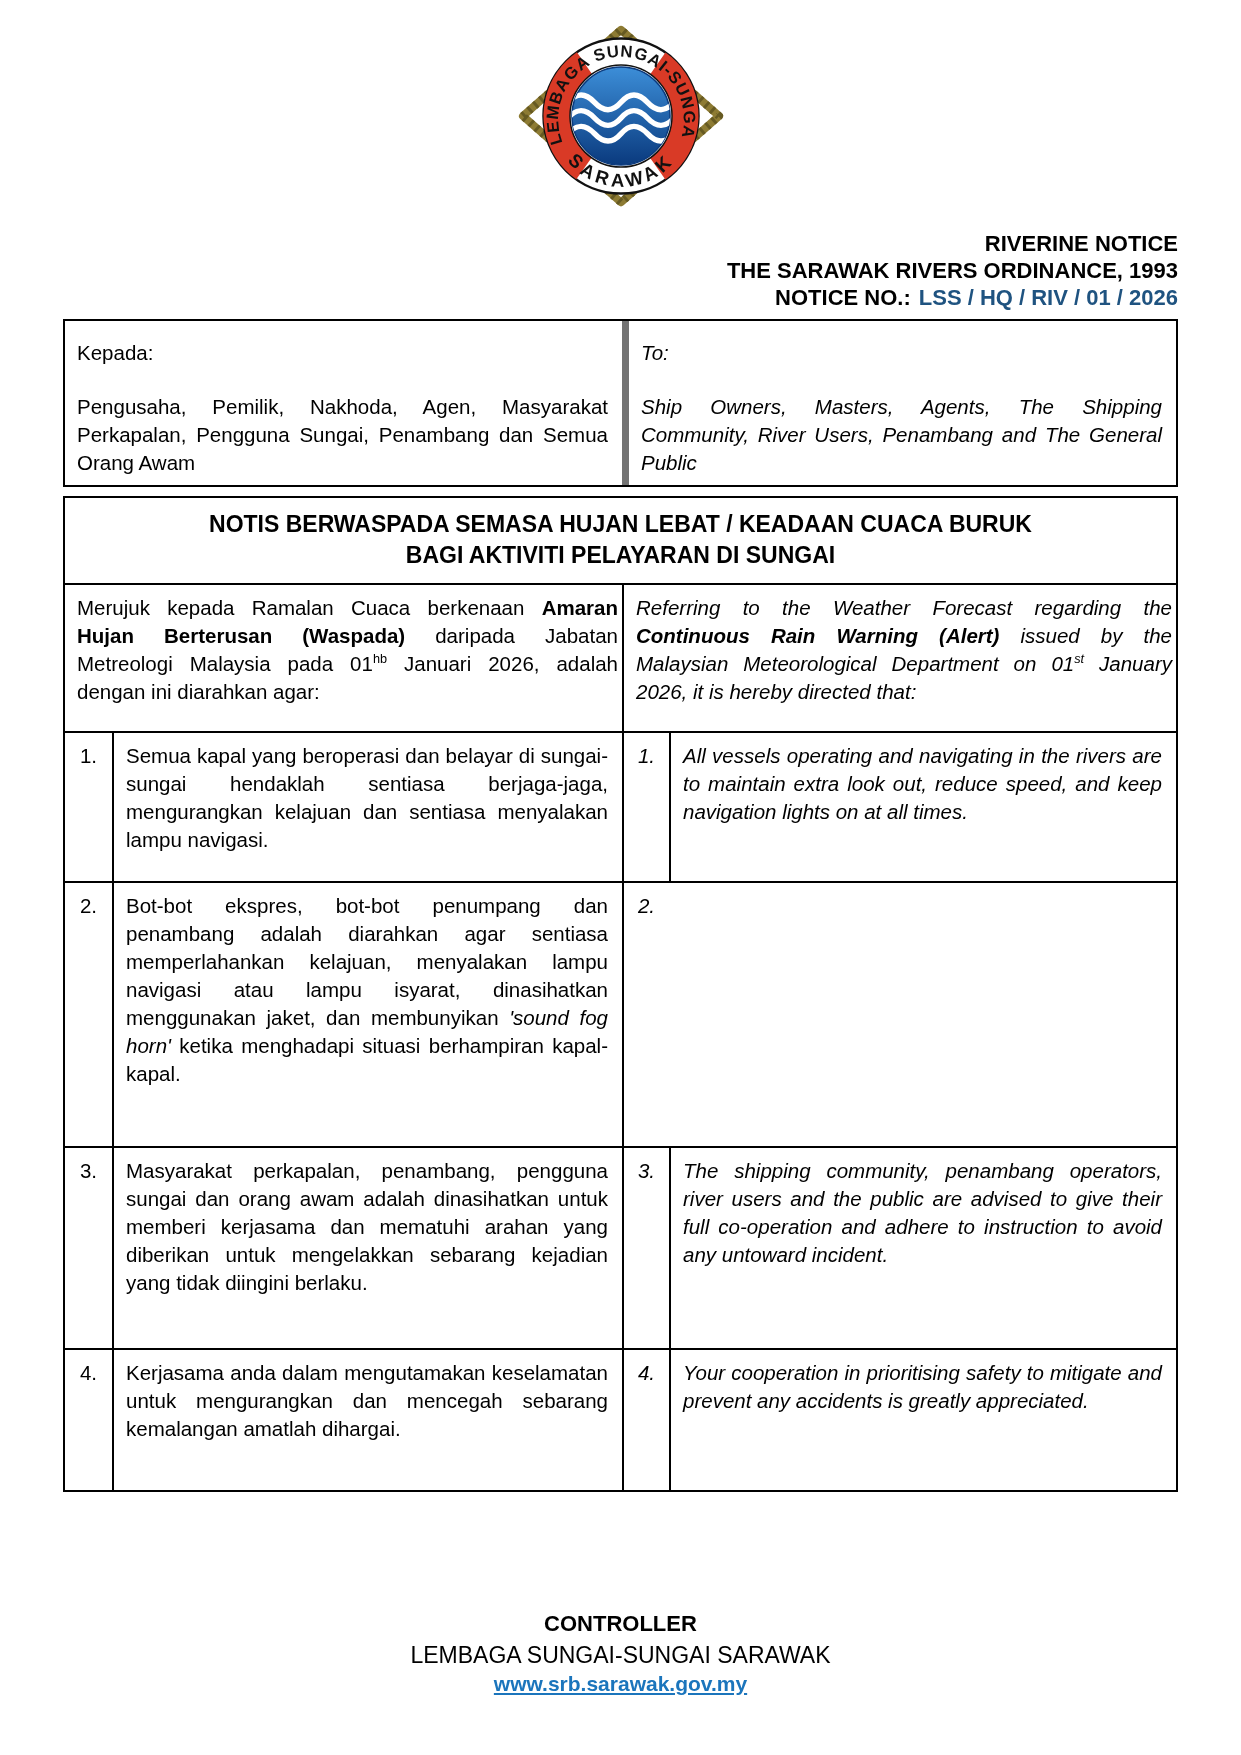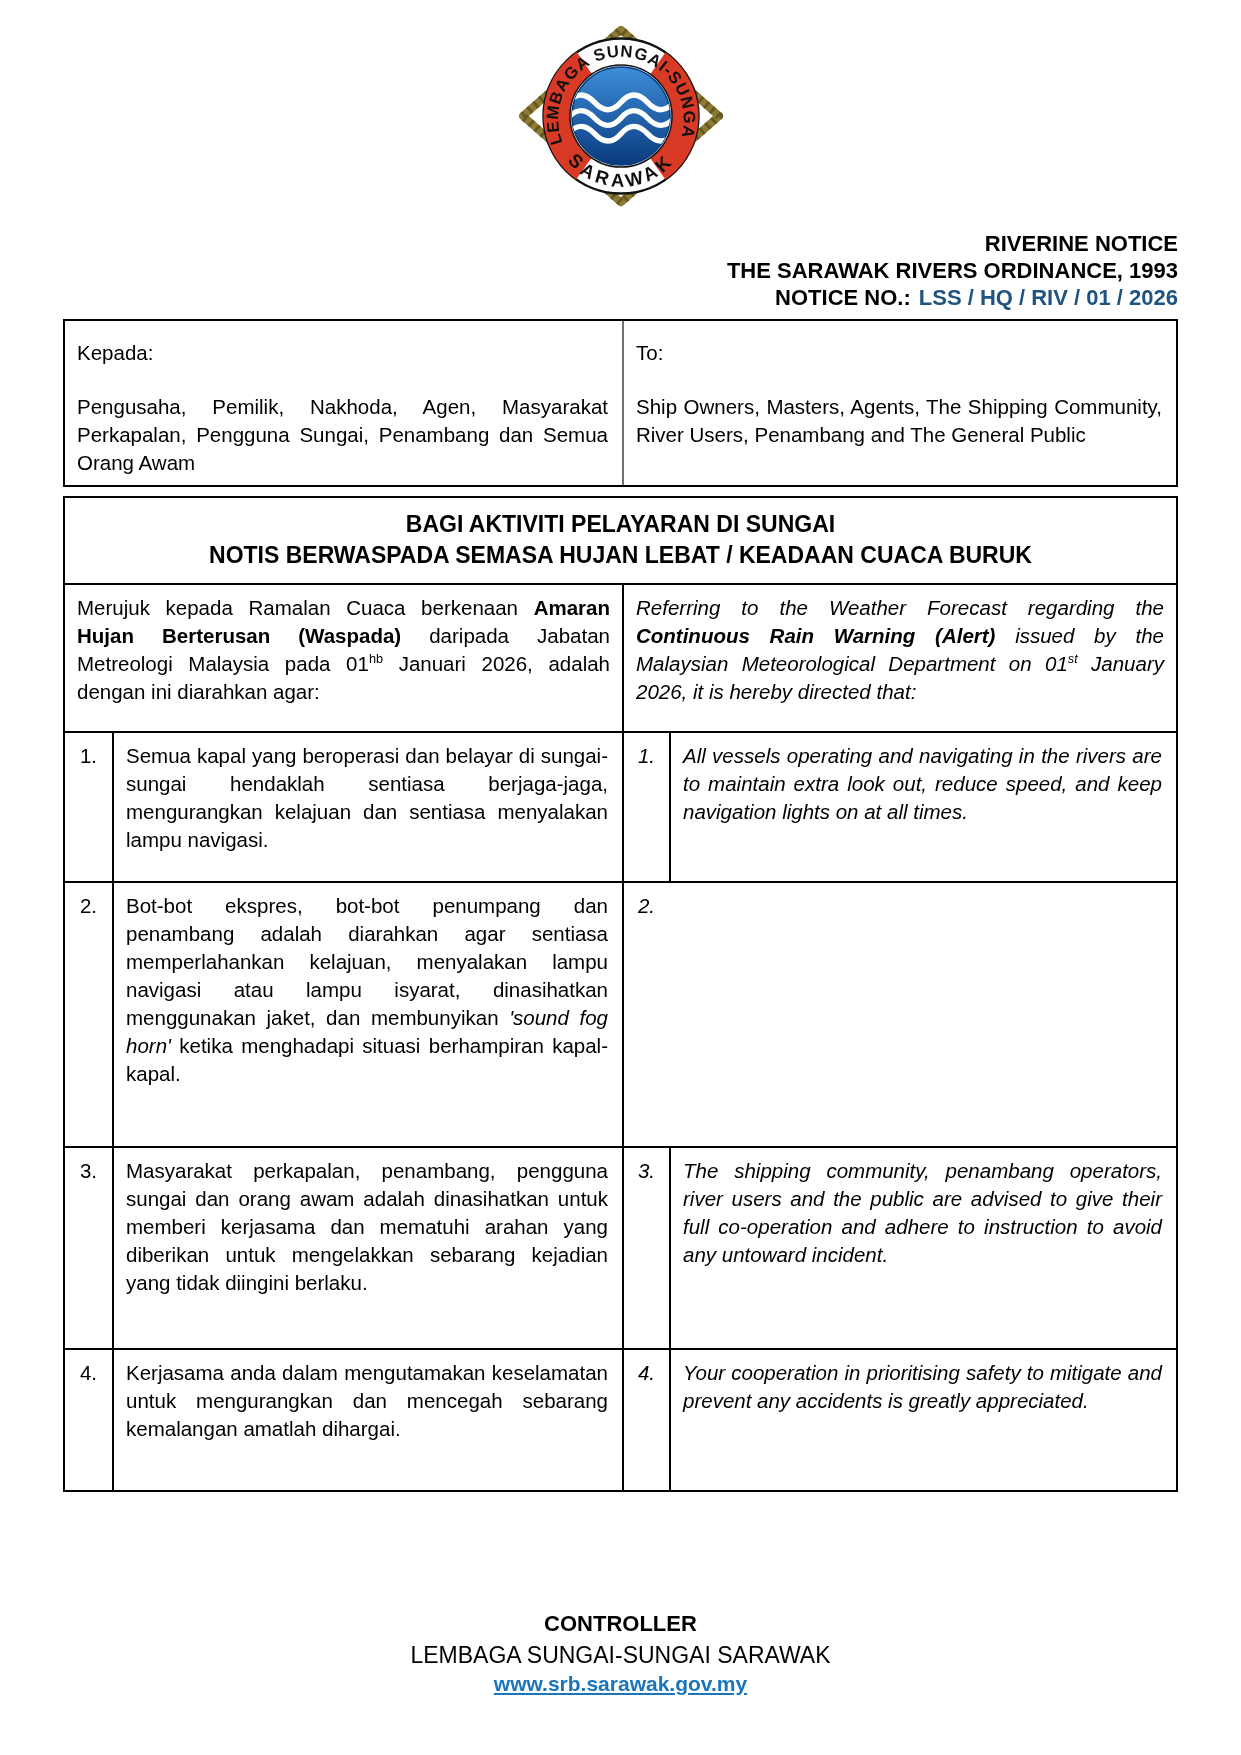--- a/index.html
+++ b/index.html
@@ -21,32 +21,32 @@
   .notice-no-value{color:var(--notice-no,#1f5380);margin-left:8px;}
 
   
   .tbox{border:2px solid #000;box-sizing:border-box;}
   .just{text-align:justify;margin:0;}
   sup{font-size:0.62em;vertical-align:super;line-height:0;}
 
   
   .box1{margin-top:8px;display:grid;grid-template-columns:557px 1fr;min-height:159px;}
   .box1 .cell{padding:18px 14px 8px 12px;font-size:20.5px;line-height:28px;}
-  .box1 .cell.en{border-left:2px solid #737373;}
+  .box1 .cell.en{border-left:7px solid #737373;font-style:italic;}
   .cell-label{margin-bottom:26px;}
 
   
   .box2{margin-top:9px;}
   .box2-title{
     text-align:center;font-weight:bold;font-size:23px;line-height:31px;
     padding:11px 30px 12px 30px;min-height:62px;box-sizing:border-box;
   }
   .row{border-top:2px solid #000;display:grid;}
   .intro-row{grid-template-columns:557px 1fr;min-height:146px;}
-  .icell{padding:9px 12px 10px 12px;font-size:20.5px;line-height:28px;}
+  .icell{padding:9px 4px 10px 12px;font-size:20.5px;line-height:28px;}
   .icell.en, .item-row .en-num{border-left:2px solid #000;}
   .icell.en{font-style:italic;}
 
   .item-row{grid-template-columns:47px 510px 47px 1fr;}
   .item-row .num{
     padding-top:9px;font-size:20.5px;line-height:28px;text-align:center;
   }
   .item-row .txt{
     border-left:2px solid #000;padding:9px 14px 10px 12px;
     font-size:20.5px;line-height:28px;
@@ -126,22 +126,22 @@
       </div>
       <div class="cell en">
         <div class="cell-label">To:</div>
         <p class="just">Ship Owners, Masters, Agents, The Shipping Community, River Users, Penambang and The General Public</p>
       </div>
     </div>
 
     <div class="tbox box2">
 
       <div class="box2-title">
+        <div>NOTIS BERWASPADA SEMASA HUJAN LEBAT / KEADAAN CUACA BURUK</div>
         <div>BAGI AKTIVITI PELAYARAN DI SUNGAI</div>
-        <div>NOTIS BERWASPADA SEMASA HUJAN LEBAT / KEADAAN CUACA BURUK</div>
       </div>
 
       <div class="row intro-row">
         <div class="icell ms">
           <p class="just"><span>Merujuk kepada Ramalan Cuaca berkenaan </span><b>Amaran Hujan Berterusan (Waspada)</b><span> daripada Jabatan Metreologi Malaysia pada 01</span><sup>hb</sup><span> Januari 2026, adalah dengan ini diarahkan agar:</span></p>
         </div>
         <div class="icell en">
           <p class="just"><span>Referring to the Weather Forecast regarding the </span><b>Continuous Rain Warning (Alert)</b><span> issued by the Malaysian Meteorological Department on 01</span><sup>st</sup><span> January 2026, it is hereby directed that:</span></p>
         </div>
       </div>

